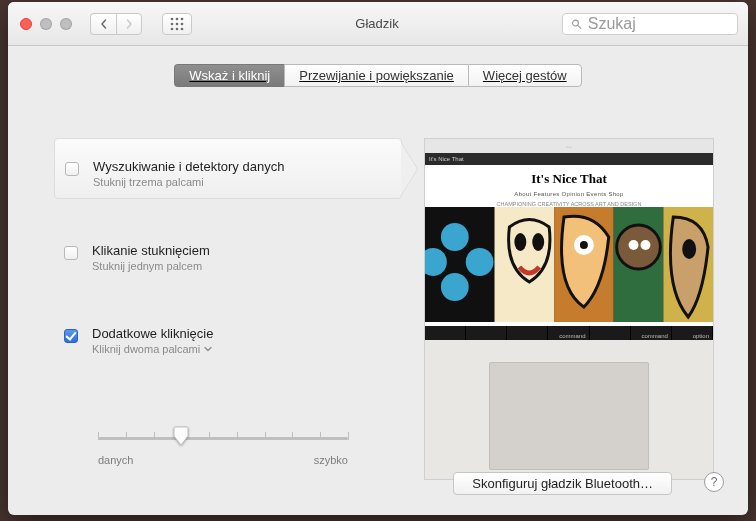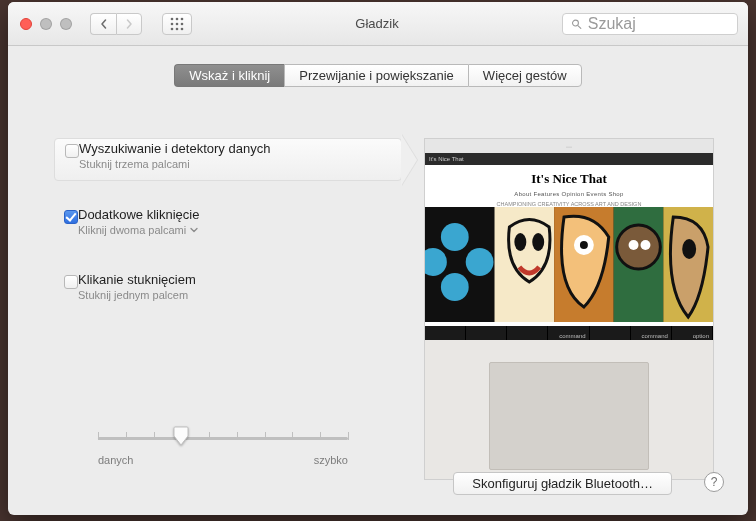--- a/index.html
+++ b/index.html
@@ -38,40 +38,40 @@
   .title { flex:1; text-align:center; font-size:13px; color:#4a4a4a; }
   .search {
     width: 176px; height: 22px; border:1px solid #cfcfcf; border-radius:4px;
     background:#fff; display:flex; align-items:center; gap:6px; padding:0 8px;
     color:#9a9a9a;
   }
   .search svg { width:12px; height:12px; }
   .search input { border:none; outline:none; font-size:16px; color:#333; width:100%; background:transparent; }
   .search input::placeholder { color:#9a9a9a; }
 
-  .content { flex:1; padding: 16px 24px 16px 24px; position:relative; }
+  .content { flex:1; padding: 16px 24px 16px 24px; position:relative;text-decoration:underline; }
 
   .seg { display:flex; margin: 2px auto 18px; width:fit-content; }
   .seg .seg-btn {
     font-size: 13px; padding: 3px 14px; border:1px solid #b9b9b9;
     background: linear-gradient(#fff,#f2f2f2); color:#333; cursor:default;
   }
   .seg .seg-btn:first-child { border-radius:4px 0 0 4px; border-right:none; }
   .seg .seg-btn:last-child { border-radius:0 4px 4px 0; }
   .seg .seg-btn:nth-child(2){ border-right:none; }
   .seg .seg-btn.active {
     background: linear-gradient(#8f8f8f,#7a7a7a); color:#fff; border-color:#787878;
   }
 
   .options {
     position: absolute; left: 46px; top: 92px; width: 348px;
     display:flex; flex-direction:column; gap:24px;
   }
   .opt {
-    display:flex; align-items:flex-start; padding:2px 14px 10px 10px;
+    display:flex; align-items:flex-start; gap:14px; padding:20px 14px 10px 10px;
     border-radius:4px;
   }
   .opt.selected {
     background: linear-gradient(#fbfbfb,#efefef);
     border:1px solid #ddd;
     position:relative;
   }
   .opt.selected::after{
     content:""; position:absolute; right:-16px; top:50%; transform:translateY(-50%);
     width:0; height:0; border-left:16px solid #efefef;
@@ -204,39 +204,39 @@
         <input type="checkbox" style="">
         <div class="txt">
           <div class="t">Wyszukiwanie i detektory danych</div>
           <div class="s">
               <span>Stuknij trzema palcami</span>
             </div>
         </div>
       </div>
 
       <div class="opt">
+        <input type="checkbox" style="">
+        <div class="txt">
+          <div class="t">Klikanie stuknięciem</div>
+          <div class="s">
+              <span>Stuknij jednym palcem</span>
+            </div>
+        </div>
+      </div>
+
+      <div class="opt">
         <input type="checkbox" checked="" style="">
         <div class="txt">
           <div class="t">Dodatkowe kliknięcie</div>
           <div class="s">
             <span>Kliknij dwoma palcami</span>
             <span class="caret-down"><svg viewBox="0 0 8 8">
                   <path d="M1 2.5 4 5.5 7 2.5" fill="none" stroke="#8a8a8a" stroke-width="1.3" stroke-linecap="round" stroke-linejoin="round"></path>
                 </svg></span>
           </div>
-        </div>
-      </div>
-
-      <div class="opt">
-        <input type="checkbox" style="">
-        <div class="txt">
-          <div class="t">Klikanie stuknięciem</div>
-          <div class="s">
-              <span>Stuknij jednym palcem</span>
-            </div>
         </div>
       </div>
     </div>
 
     <div class="slider-wrap">
       <div class="track">
         <div class="line"></div>
         <div id="ticks">
             <div class="tick" style="left: 0px;"></div>
             <div class="tick" style="left: 27.7778px;"></div>

